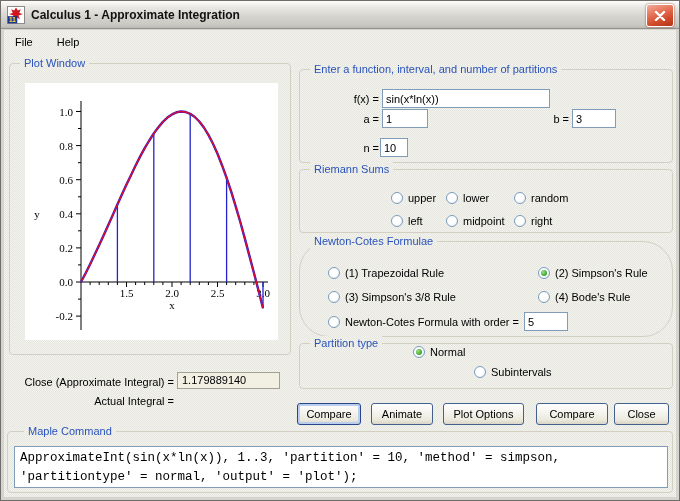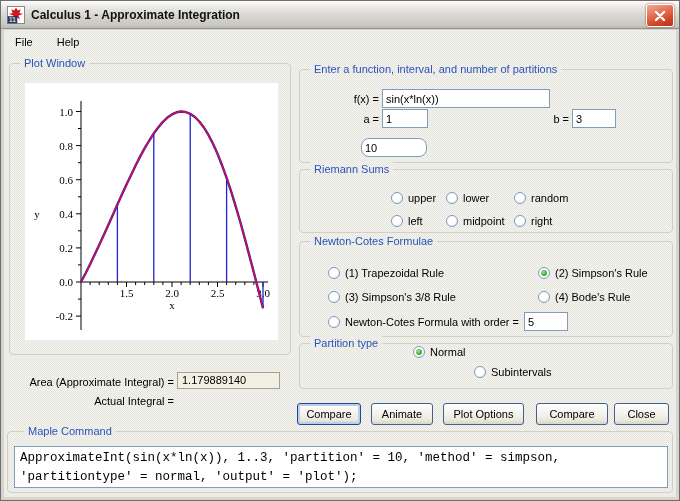--- a/index.html
+++ b/index.html
@@ -74,35 +74,35 @@
       <text x="147" y="226" text-anchor="middle" font-size="11" font-family="&quot;Liberation Serif&quot;,&quot;DejaVu Serif&quot;,serif" fill="#000">x</text>
       <line x1="92.4" y1="199" x2="92.4" y2="121.6" stroke="#2323cb" stroke-width="1.3"></line>
       <line x1="128.8" y1="199" x2="128.8" y2="50.4" stroke="#2323cb" stroke-width="1.3"></line>
       <line x1="165.2" y1="199" x2="165.2" y2="30.8" stroke="#2323cb" stroke-width="1.3"></line>
       <line x1="201.6" y1="199" x2="201.6" y2="94.8" stroke="#2323cb" stroke-width="1.3"></line>
       <line x1="238.0" y1="199" x2="238.0" y2="225.2" stroke="#2323cb" stroke-width="1.3"></line>
       <polyline points="56.0,199.0 60.6,190.3 65.1,181.2 69.6,171.7 74.2,162.0 78.8,152.1 83.3,142.0 87.9,131.8 92.4,121.6 96.9,111.5 101.5,101.6 106.1,91.9 110.6,82.5 115.1,73.6 119.7,65.2 124.3,57.5 128.8,50.4 133.4,44.2 137.9,38.9 142.4,34.6 147.0,31.4 151.5,29.3 156.1,28.5 160.6,29.0 165.2,30.8 169.8,34.0 174.3,38.5 178.9,44.5 183.4,51.9 188.0,60.7 192.5,70.8 197.0,82.2 201.6,94.8 206.2,108.6 210.7,123.3 215.3,139.0 219.8,155.4 224.3,172.4 228.9,189.8 233.5,207.5 238.0,225.2" fill="none" stroke="#2323cb" stroke-width="2.4" stroke-linejoin="round"></polyline>
       <polyline points="56.0,199.0 60.6,190.3 65.1,181.2 69.6,171.7 74.2,162.0 78.8,152.1 83.3,142.0 87.9,131.8 92.4,121.6 96.9,111.5 101.5,101.6 106.1,91.9 110.6,82.5 115.1,73.6 119.7,65.2 124.3,57.5 128.8,50.4 133.4,44.2 137.9,38.9 142.4,34.6 147.0,31.4 151.5,29.3 156.1,28.5 160.6,29.0 165.2,30.8 169.8,34.0 174.3,38.5 178.9,44.5 183.4,51.9 188.0,60.7 192.5,70.8 197.0,82.2 201.6,94.8 206.2,108.6 210.7,123.3 215.3,139.0 219.8,155.4 224.3,172.4 228.9,189.8 233.5,207.5 238.0,225.2" fill="none" stroke="#df0b35" stroke-width="1.4" stroke-linejoin="round"></polyline>
     </svg>
 
-  <div class="flabel" style="left:8px;top:374px;width:165px;">Area (Approximate Integral) =</div>
+  <div class="flabel" style="left:8px;top:374px;width:165px;">Close (Approximate Integral) =</div>
   <div class="rfield" style="left:176px;top:371px;width:103px;">1.179889140</div>
   <div class="flabel" style="left:8px;top:393px;width:165px;">Actual Integral =</div>
 
   <div class="group" style="left:298px;top:68px;width:374px;height:94px;">
     <span class="group-title dither">Enter a function, interval, and number of partitions</span>
   </div>
   <div class="flabel" style="left:298px;top:91px;width:80px;">f(x) =</div>
   <input class="tinput" style="left: 381px; top: 88px; width: 168px;" value="sin(x*ln(x))">
   <div class="flabel" style="left:298px;top:111px;width:80px;">a =</div>
   <input class="tinput" style="left: 381px; top: 108px; width: 46px;" value="1">
   <div class="flabel" style="left:530px;top:111px;width:38px;">b =</div>
   <input class="tinput" style="left: 571px; top: 108px; width: 44px;" value="3">
   <div class="flabel" style="left:298px;top:140px;width:80px;">n =</div>
-  <input class="tinput" style="left: 360px; top: 137px; width: 66px; border-radius: 8px;" value="10">
+  <input class="tinput" style="left: 379px; top: 137px; width: 28px;" value="10">
 
   <div class="group" style="left:298px;top:168px;width:374px;height:64px;padding-left:17px;">
     <span class="group-title dither">Riemann Sums</span>
   </div>
   <div class="ritem" style="left:390px;top:190px;">
     <span class="radio"></span>
     <span>upper</span>
   </div>
   <div class="ritem" style="left:445px;top:190px;">
     <span class="radio"></span>
@@ -118,21 +118,21 @@
   </div>
   <div class="ritem" style="left:445px;top:213px;">
     <span class="radio"></span>
     <span>midpoint</span>
   </div>
   <div class="ritem" style="left:513px;top:213px;">
     <span class="radio"></span>
     <span>right</span>
   </div>
 
-  <div class="group" style="left:298px;top:240px;width:374px;height:96px;">
+  <div class="group" style="left:298px;top:240px;width:374px;height:96px;border-radius:30px;">
     <span class="group-title dither">Newton-Cotes Formulae</span>
   </div>
   <div class="ritem" style="left:327px;top:265px;">
     <span class="radio"></span>
     <span>(1) Trapezoidal Rule</span>
   </div>
   <div class="ritem" style="left:537px;top:265px;">
     <span class="radio sel"></span>
     <span>(2) Simpson's Rule</span>
   </div>

